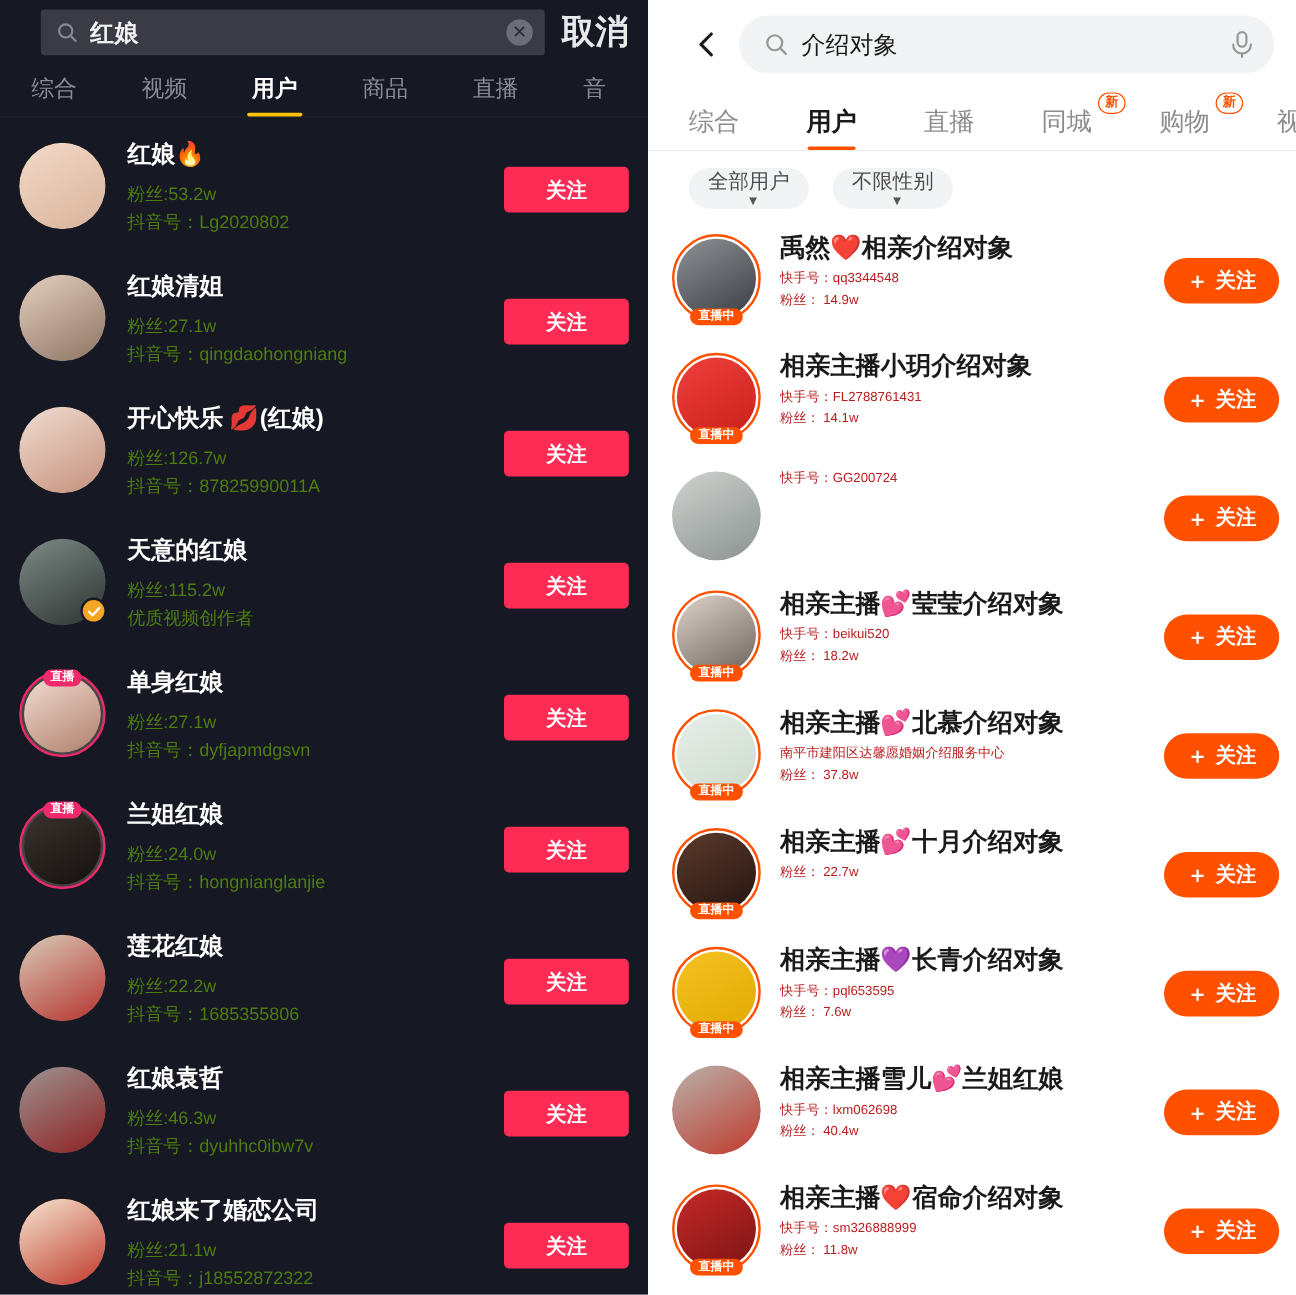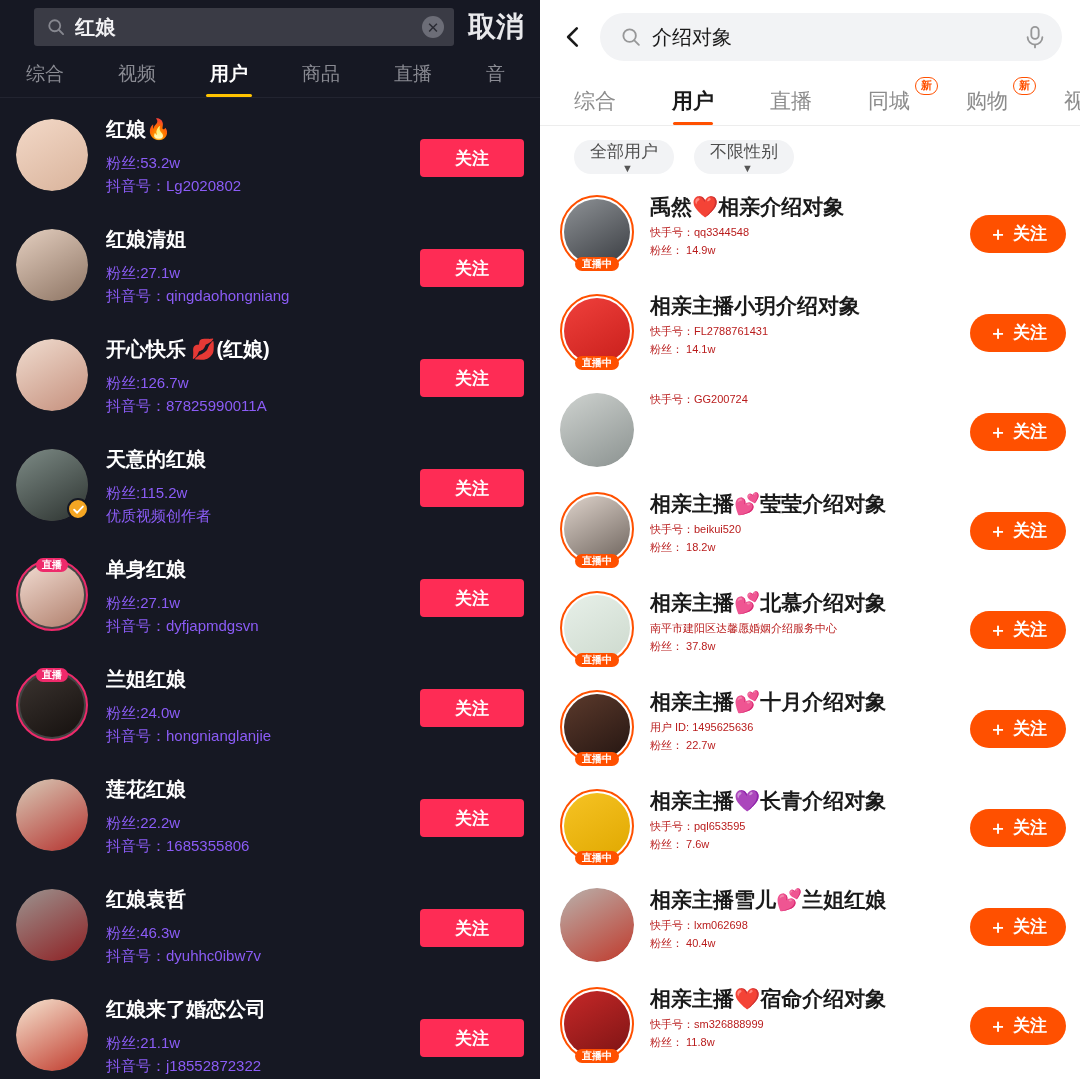--- a/index.html
+++ b/index.html
@@ -104,21 +104,21 @@
     z-index:3;
   }
   .dy-verify svg{display:block;}
   .dy-info{ flex:1; padding-left:18px; padding-top:2px; min-width:0; }
   .dy-name{
     color:#fff; font-size:20px; font-weight:700;
     line-height:1.25; margin-bottom:9px;
     white-space:nowrap; overflow:hidden;
   }
   .dy-sub{
-    color:#8b5cf6; font-size:15px;
+    color:#4d7c0f; font-size:15px;
     line-height:1.55; white-space:nowrap; overflow:hidden;
   }
   .dy-follow{
     flex:0 0 auto;
     background:#fe2c55; color:#fff;
     font-size:17px; font-weight:600;
     width:104px; height:38px;
     border-radius:4px; border:none;
     display:flex;align-items:center;justify-content:center;
     align-self:center;
@@ -127,21 +127,21 @@
 
   
   .panel-right{
     width:540px; height:1079px;
     background:#ffffff;
     position:relative; overflow:hidden;
     flex:0 0 540px;
   }
   .ks-topbar{
     display:flex; align-items:center;
-    height:74px; padding:0 18px 0 12px;
+    height:74px; padding:0 18px 0 12px;margin-left:16px;
   }
   .ks-back{
     width:42px;height:42px;flex:0 0 42px;
     display:flex;align-items:center;justify-content:center;
   }
   .ks-back svg{display:block;}
   .ks-searchfield{
     flex:1; height:48px;
     background:#f2f3f5; border-radius:24px;
     display:flex; align-items:center;
@@ -560,21 +560,20 @@
   </div>
   <div class="ks-row">
     <div class="ks-avatar-wrap">
       <div class="ks-avatar ring">
         <span class="ph" style="background:linear-gradient(150deg,#5c3a2c,#241511);"></span>
       </div>
       <span class="ks-live-tag">直播中</span>
     </div>
     <div class="ks-info">
       <div class="ks-name">相亲主播💕十月介绍对象</div>
-      <div class="ks-sub">用户 ID: 1495625636</div>
       <div class="ks-sub">粉丝： 22.7w</div>
     </div>
     <button class="ks-follow">
       <span class="plus">＋</span>
       <span>关注</span>
     </button>
   </div>
   <div class="ks-row">
     <div class="ks-avatar-wrap">
       <div class="ks-avatar ring">

